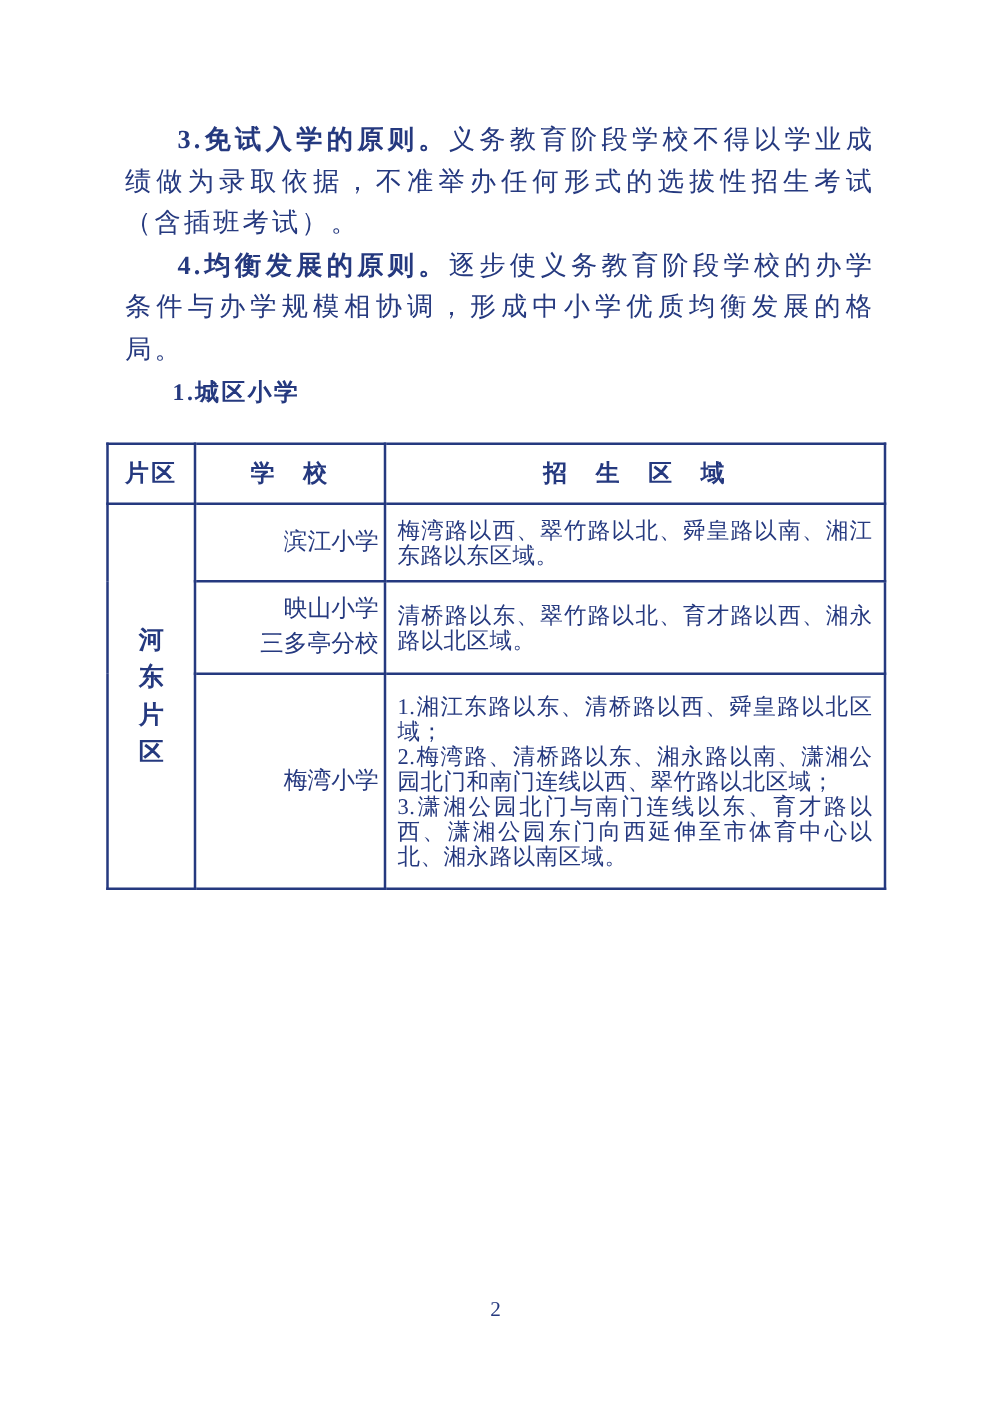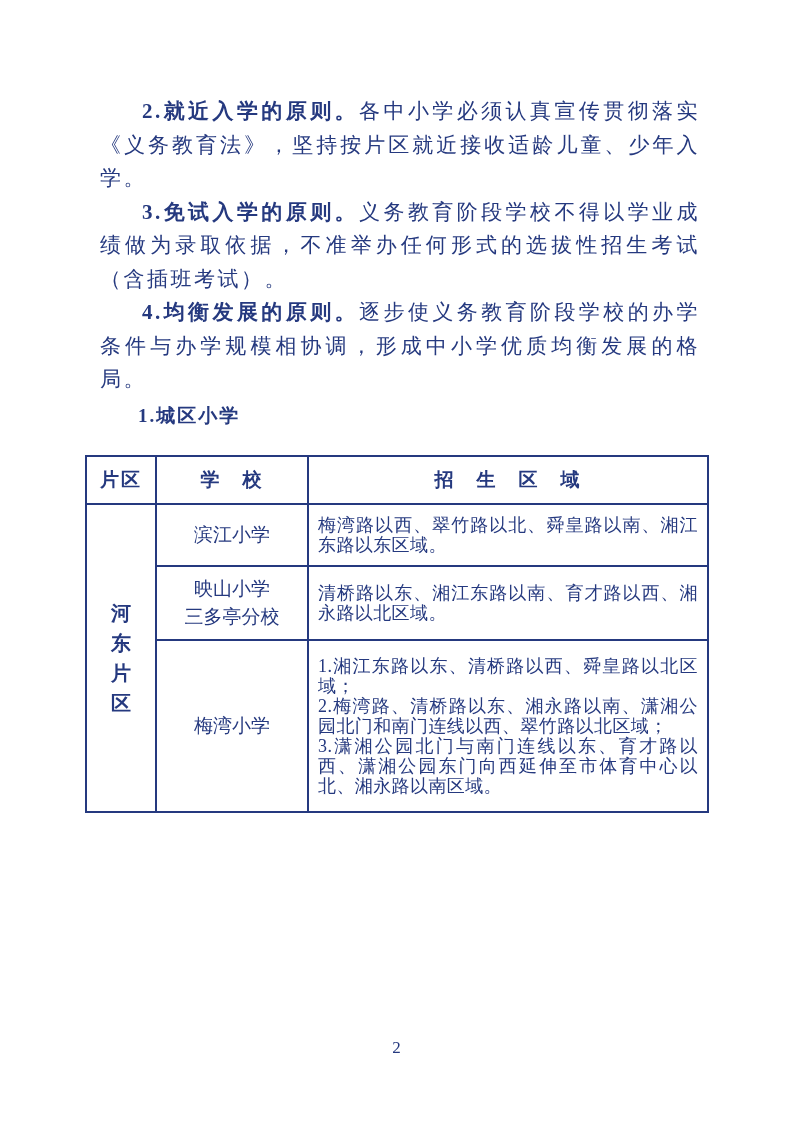--- a/index.html
+++ b/index.html
@@ -82,21 +82,21 @@
     margin-left: 32px;
   }
   td.district-cell .vertical-text {
     display: block;
     width: 1.2em;
     margin: 0 auto;
     word-break: break-all;
     text-align: center;
   }
   td.school-cell {
-    text-align: center;
+    text-align: right;
     vertical-align: middle;
     font-size: 19px;
     line-height: 28px;
     white-space: pre-line;
     padding: 8px 4px;
   }
   td.area-cell {
     vertical-align: middle;
     font-size: 18px;
     line-height: 20px;
@@ -117,21 +117,20 @@
     font-size: 17px;
     line-height: 20px;
   }
 </style>
 </head>
 <body>
 
 <div class="page">
 
 
-  <p class="para"><span class="lead">2.就近入学的原则。</span><span>各中小学必须认真宣传贯彻落实《义务教育法》，坚持按片区就近接收适龄儿童、少年入学。</span></p>
 
   <p class="para"><span class="lead">3.免试入学的原则。</span><span>义务教育阶段学校不得以学业成绩做为录取依据，不准举办任何形式的选拔性招生考试（含插班考试）。</span></p>
 
   <p class="para"><span class="lead">4.均衡发展的原则。</span><span>逐步使义务教育阶段学校的办学条件与办学规模相协调，形成中小学优质均衡发展的格局。</span></p>
 
   <h4 class="heading-sub">1.城区小学</h4>
 
   <table class="zone-table">
     <colgroup>
       <col class="col-district">
@@ -149,21 +148,21 @@
       <tr class="row-binjiang">
         <td class="district-cell" rowspan="3">
             <span class="vertical-text">河东片区</span>
           </td>
         <td class="school-cell">滨江小学</td>
         <td class="area-cell">梅湾路以西、翠竹路以北、舜皇路以南、湘江东路以东区域。</td>
       </tr>
       <tr class="row-yingshan">
         <td class="school-cell">映山小学
 三多亭分校</td>
-        <td class="area-cell">清桥路以东、湘江东路以南、育才路以西、湘永路以北区域。</td>
+        <td class="area-cell">清桥路以东、翠竹路以北、育才路以西、湘永路以北区域。</td>
       </tr>
       <tr class="row-meiwan">
         <td class="school-cell">梅湾小学</td>
         <td class="area-cell">1.湘江东路以东、清桥路以西、舜皇路以北区域；
 2.梅湾路、清桥路以东、湘永路以南、潇湘公园北门和南门连线以西、翠竹路以北区域；
 3.潇湘公园北门与南门连线以东、育才路以西、潇湘公园东门向西延伸至市体育中心以北、湘永路以南区域。</td>
       </tr>
     </tbody>
   </table>
 

